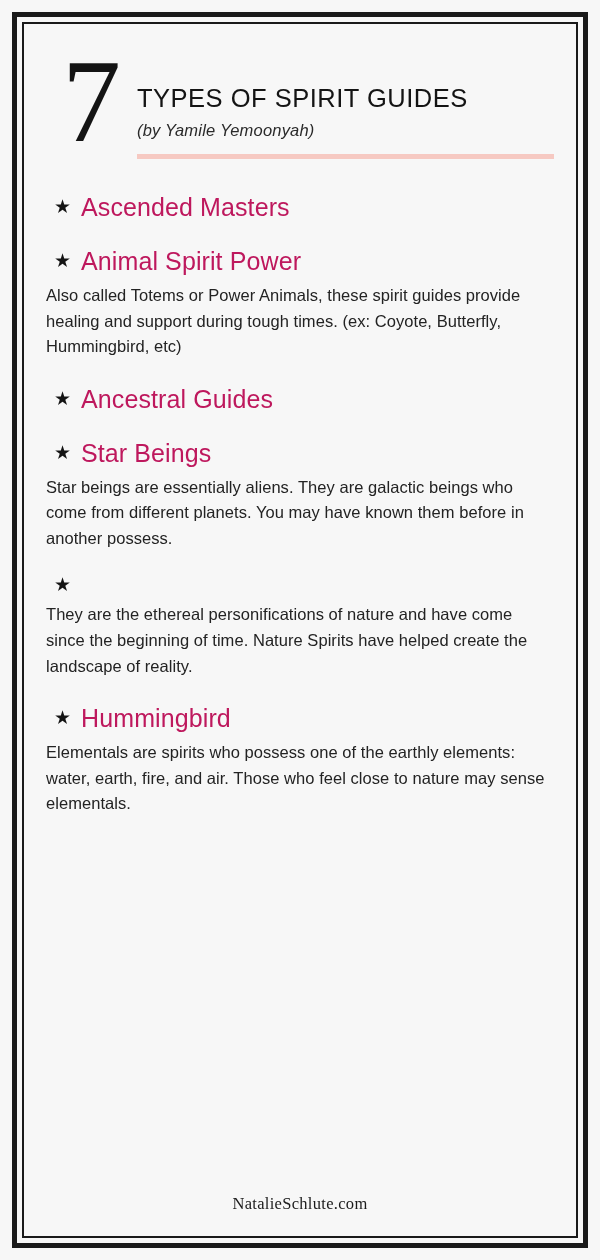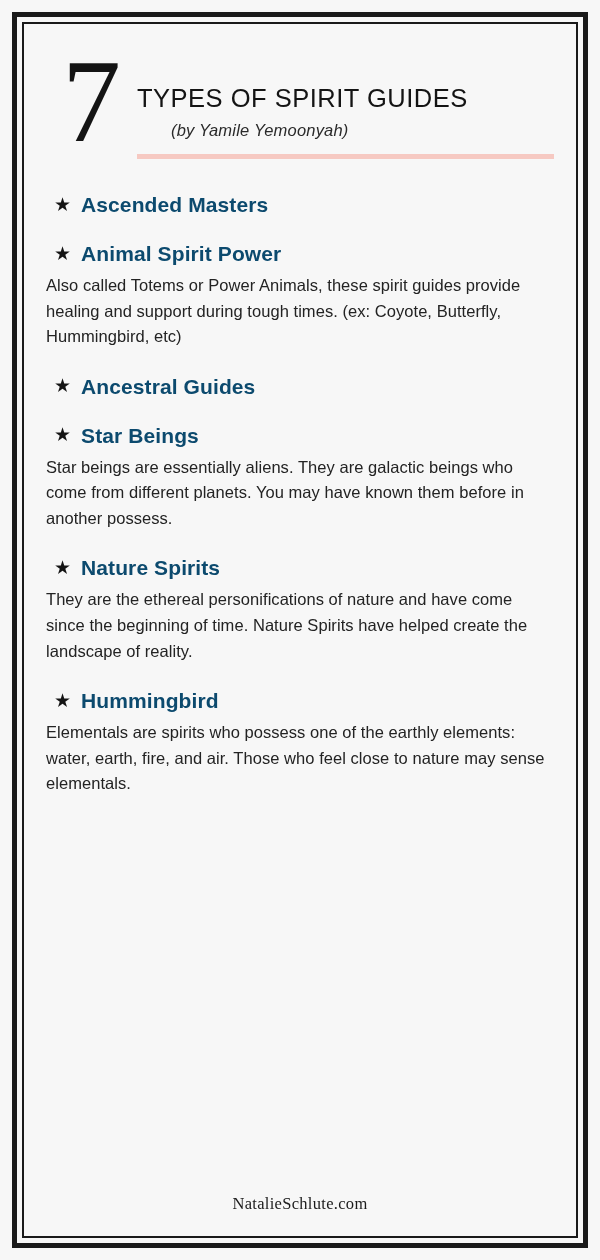--- a/index.html
+++ b/index.html
@@ -70,21 +70,20 @@
     text-transform: uppercase;
     line-height: 1.1;
     white-space: nowrap;
   }
   .subtitle {
     font-size: 16.5px;
     font-style: italic;
     color: #2a2a2a;
     margin-top: 9px;
     letter-spacing: 0.2px;
-    margin-left: 34px;
   }
   .rule {
     height: 5px;
     background: #f6c9c2;
     margin-top: 14px;
     width: 100%;
   }
 
   
   .list {
@@ -98,23 +97,23 @@
     margin-left: 8px;
   }
   .star {
     font-size: 19px;
     line-height: 1;
     color: #141414;
     display: inline-block;
     transform: translateY(-1px);
   }
   .item-title {
-    font-size: 21px;
-    font-weight: 700;
-    color: #0c4a6e;
+    font-size: 25px;
+    font-weight: 400;
+    color: #be185d;
     letter-spacing: 0.1px;
   }
   .item-desc {
     font-size: 16.5px;
     line-height: 1.55;
     color: #232323;
     margin-top: 7px;
     letter-spacing: 0.05px;
   }
 
@@ -177,21 +176,20 @@
         <div class="item-head">
           <span class="star">★</span>
           <span class="item-title">Star Beings</span>
         </div>
         <div class="item-desc">Star beings are essentially aliens. They are galactic beings who come from different planets. You may have known them before in another possess.</div>
       </div>
 
       <div class="item">
         <div class="item-head">
           <span class="star">★</span>
-          <span class="item-title">Nature Spirits</span>
         </div>
         <div class="item-desc">They are the ethereal personifications of nature and have come since the beginning of time. Nature Spirits have helped create the landscape of reality.</div>
       </div>
 
       <div class="item">
         <div class="item-head">
           <span class="star">★</span>
           <span class="item-title">Hummingbird</span>
         </div>
         <div class="item-desc">Elementals are spirits who possess one of the earthly elements: water, earth, fire, and air. Those who feel close to nature may sense elementals.</div>

